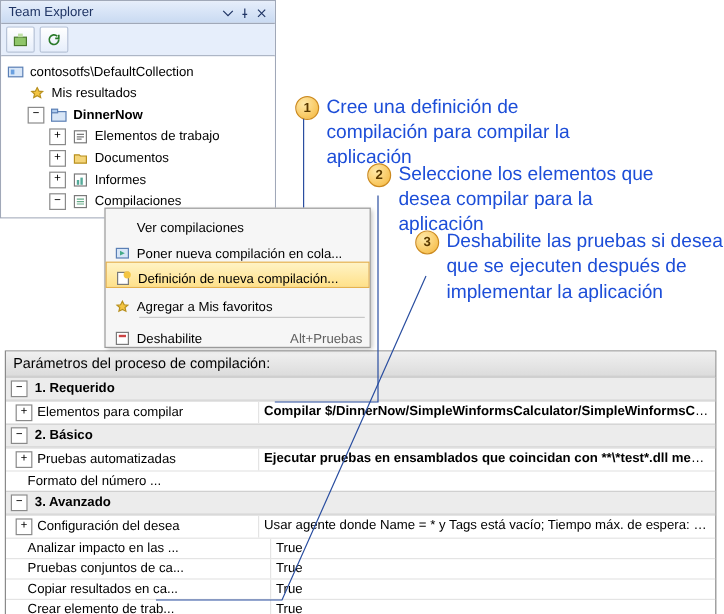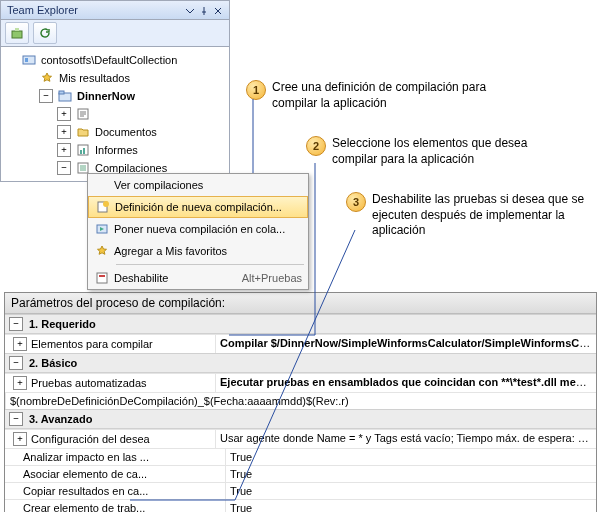--- a/index.html
+++ b/index.html
@@ -2,35 +2,35 @@
 <html><head>
 <meta charset="utf-8">
 <style>
   body{margin:0;font:11px "Segoe UI",Tahoma,sans-serif;width:603px;background:#fff;color:#000}
   .te{width:228px;border:1px solid #a0a8b8;position:relative}
   .te-title{background:linear-gradient(#e6eefb,#c9daf2);border-bottom:1px solid #a0a8b8;padding:3px 6px;font-size:11px;color:#1f3464;display:flex;align-items:flex-end}
   .te-title .spacer{flex:1}
   .te-title svg{margin-left:4px}
   .te-tb{background:#e6eefb;padding:2px 4px;border-bottom:1px solid #a0a8b8;display:flex;gap:4px}
   .te-tb .btn{width:22px;height:20px;border:1px solid #b8c4d8;background:linear-gradient(#fff,#e6eefb);border-radius:2px;display:flex;align-items:center;justify-content:center}
-  .te-body{background:#fff;padding:4px 2px 4px 20px}
+  .te-body{background:#fff;padding:4px 2px 4px 4px}
   .row{display:flex;align-items:center;height:18px;white-space:nowrap}
   .tw{width:12px;height:12px;border:1px solid #8a8a8a;background:#fff;font:9px/10px monospace;text-align:center;margin-right:4px;color:#000}
   .ind1{padding-left:18px}.ind2{padding-left:36px}
   .ic{width:16px;height:14px;display:inline-flex;align-items:center;justify-content:center;margin-right:4px}
   .menu{position:absolute;left:86px;top:172px;width:220px;background:#f6f6f6;border:1px solid #9a9a9a;box-shadow:2px 2px 4px rgba(0,0,0,.25);z-index:5}
-  .menu .mrow{display:flex;align-items:center;height:22px;padding:0 6px 0 2px;white-space:nowrap}
+  .menu .mrow{display:flex;align-items:flex-end;height:22px;padding:0 6px 0 2px;white-space:nowrap}
   .menu .micon{width:24px;display:flex;justify-content:center}
   .menu .mrow.sel{background:linear-gradient(#fff3c6,#ffe18a);border:1px solid #e6b24d;height:20px}
   .menu .sep{height:1px;background:#c8c8c8;margin:2px 4px 2px 28px}
   .menu .sc{margin-left:auto;color:#606060}
   .callouts{position:absolute;left:236px;top:80px;width:360px}
   .co{position:absolute;display:flex;align-items:flex-start}
   .bub{width:18px;height:18px;border-radius:50%;background:radial-gradient(circle at 35% 30%,#ffe9a8,#f5b63a);border:1px solid #cc8a1f;color:#5a3a00;font:bold 11px/18px sans-serif;text-align:center;flex:0 0 18px;margin-right:6px}
-  .co .txt{color:#000000;font-size:12px;line-height:1.3;width:235px}
+  .co .txt{color:#1d4ed8;font-size:16px;line-height:1.3;width:235px}
   .line{stroke:#2a4ea0;stroke-width:1;fill:none}
   .grid{width:591px;margin:110px 0 0 4px;border:1px solid #8a8a8a}
   .grid .gtitle{background:linear-gradient(#f0f0f0,#dcdcdc);padding:3px 6px;font-size:12px;border-bottom:1px solid #bcbcbc}
   .gsec{background:#ececec;padding:2px 4px;border-top:1px solid #d0d0d0;border-bottom:1px solid #d0d0d0;display:flex;align-items:center}
   .gsec .tw{margin-right:6px}
   .grow{display:flex;border-top:1px solid #e4e4e4}
   .grow .k{width:198px;padding:2px 4px 2px 18px}
   .grow .k2{width:198px;padding:2px 4px 2px 8px;display:flex;align-items:center}
   .grow .v{flex:1;padding:2px 4px;border-left:1px solid #e4e4e4;white-space:nowrap;overflow:hidden;text-overflow:ellipsis}
   svg.over{position:absolute;left:0;top:0;pointer-events:none}
@@ -96,20 +96,21 @@
       <b>DinnerNow</b>
     </div>
     <div class="row ind2">
       <span class="tw">+</span>
       <span class="ic">
             <svg width="12" height="12">
               <rect x="1" y="1" width="10" height="10" fill="#fff" stroke="#7a7a7a"></rect>
               <path d="M3 4h6M3 6h6M3 8h4" stroke="#7a7a7a"></path>
             </svg>
           </span>
+      <span>Elementos de trabajo</span>
     </div>
     <div class="row ind2">
       <span class="tw">+</span>
       <span class="ic">
             <svg width="12" height="10">
               <path d="M1 2h4l1 1h5v6H1z" fill="#f4d57a" stroke="#b8901e"></path>
             </svg>
           </span>
       <span>Documentos</span>
     </div>
@@ -134,37 +135,37 @@
           </span>
       <span>Compilaciones</span>
     </div>
   </div>
 
   <div class="menu">
     <div class="mrow">
           <span class="micon"></span>
           <span>Ver compilaciones</span>
         </div>
+    <div class="mrow">
+          <span class="micon">
+            <svg width="14" height="14">
+              <rect x="2" y="3" width="10" height="8" fill="#d8e6f7" stroke="#5a7fb5"></rect>
+              <path d="M5 5l4 2-4 2z" fill="#4a8"></path>
+            </svg>
+          </span>
+          <span>Poner nueva compilación en cola...</span>
+        </div>
     <div class="mrow sel">
           <span class="micon">
             <svg width="14" height="14">
               <rect x="2" y="2" width="9" height="10" fill="#fff" stroke="#7a7a7a"></rect>
               <circle cx="10" cy="4" r="3" fill="#f4c542"></circle>
             </svg>
           </span>
           <span>Definición de nueva compilación...</span>
-        </div>
-    <div class="mrow">
-          <span class="micon">
-            <svg width="14" height="14">
-              <rect x="2" y="3" width="10" height="8" fill="#d8e6f7" stroke="#5a7fb5"></rect>
-              <path d="M5 5l4 2-4 2z" fill="#4a8"></path>
-            </svg>
-          </span>
-          <span>Poner nueva compilación en cola...</span>
         </div>
     <div class="mrow">
           <span class="micon">
             <svg width="12" height="12">
               <path d="M6 1l1.5 3 3 .3-2.3 2 .7 3L6 7.8 3.1 9.3l.7-3L1.5 4.3l3-.3z" fill="#f4c542" stroke="#b8901e"></path>
             </svg>
           </span>
           <span>Agregar a Mis favoritos</span>
         </div>
     <div class="sep"></div>
@@ -222,40 +223,40 @@
         <b>2. Básico</b>
       </div>
   <div class="grow">
     <div class="k2">
           <span class="tw">+</span>
           <span>Pruebas automatizadas</span>
         </div>
     <div class="v"><b>Ejecutar pruebas en ensamblados que coincidan con **\*test*.dll mediante ...</b></div>
   </div>
   <div class="grow">
-        <div class="v">$(nombreDeDefiniciónDeCompilación)_$(Fecha:aaaammdd)$(Rev:.r)</div>
+        <div class="k">Formato del número ...</div>
       </div>
 
   <div class="gsec">
         <span class="tw">−</span>
         <b>3. Avanzado</b>
       </div>
   <div class="grow">
     <div class="k2">
           <span class="tw">+</span>
           <span>Configuración del desea</span>
         </div>
     <div class="v">Usar agente donde Name = * y Tags está vacío; Tiempo máx. de espera: 04:00:00</div>
   </div>
   <div class="grow">
         <div class="k">Analizar impacto en las ...</div>
         <div class="v">True</div>
       </div>
   <div class="grow">
-        <div class="k">Asociar elemento de ca...</div>
+        <div class="k">Pruebas conjuntos de ca...</div>
         <div class="v">True</div>
       </div>
   <div class="grow">
         <div class="k">Copiar resultados en ca...</div>
         <div class="v">True</div>
       </div>
   <div class="grow">
         <div class="k">Crear elemento de trab...</div>
         <div class="v">True</div>
       </div>

